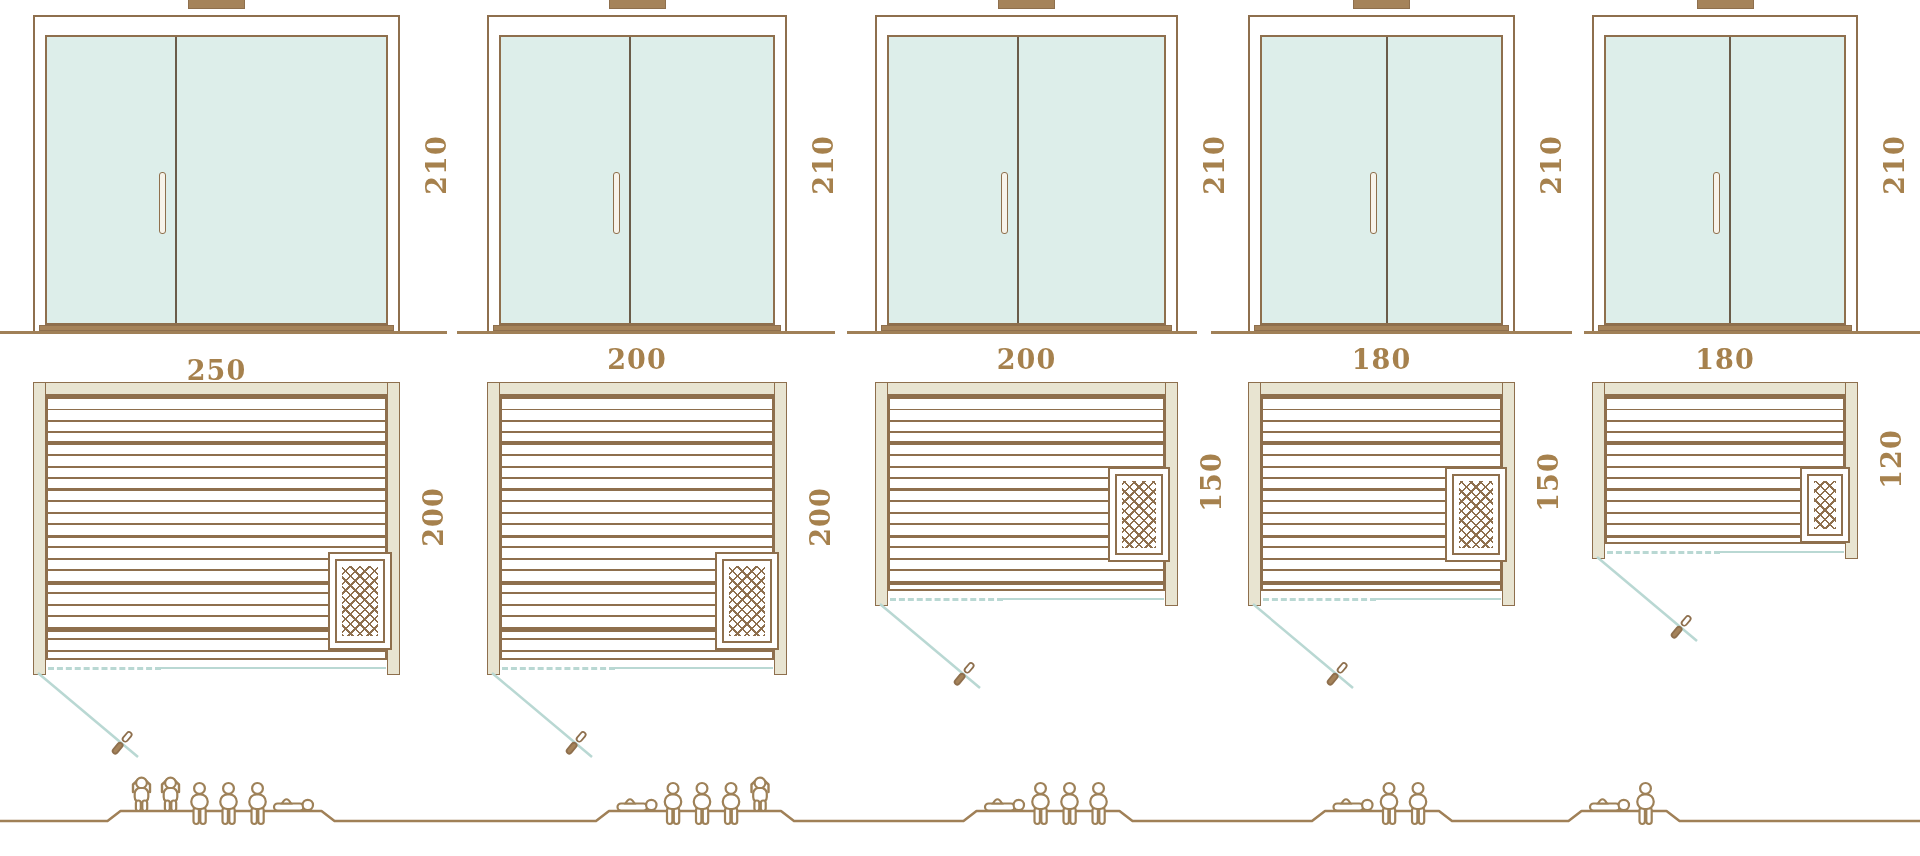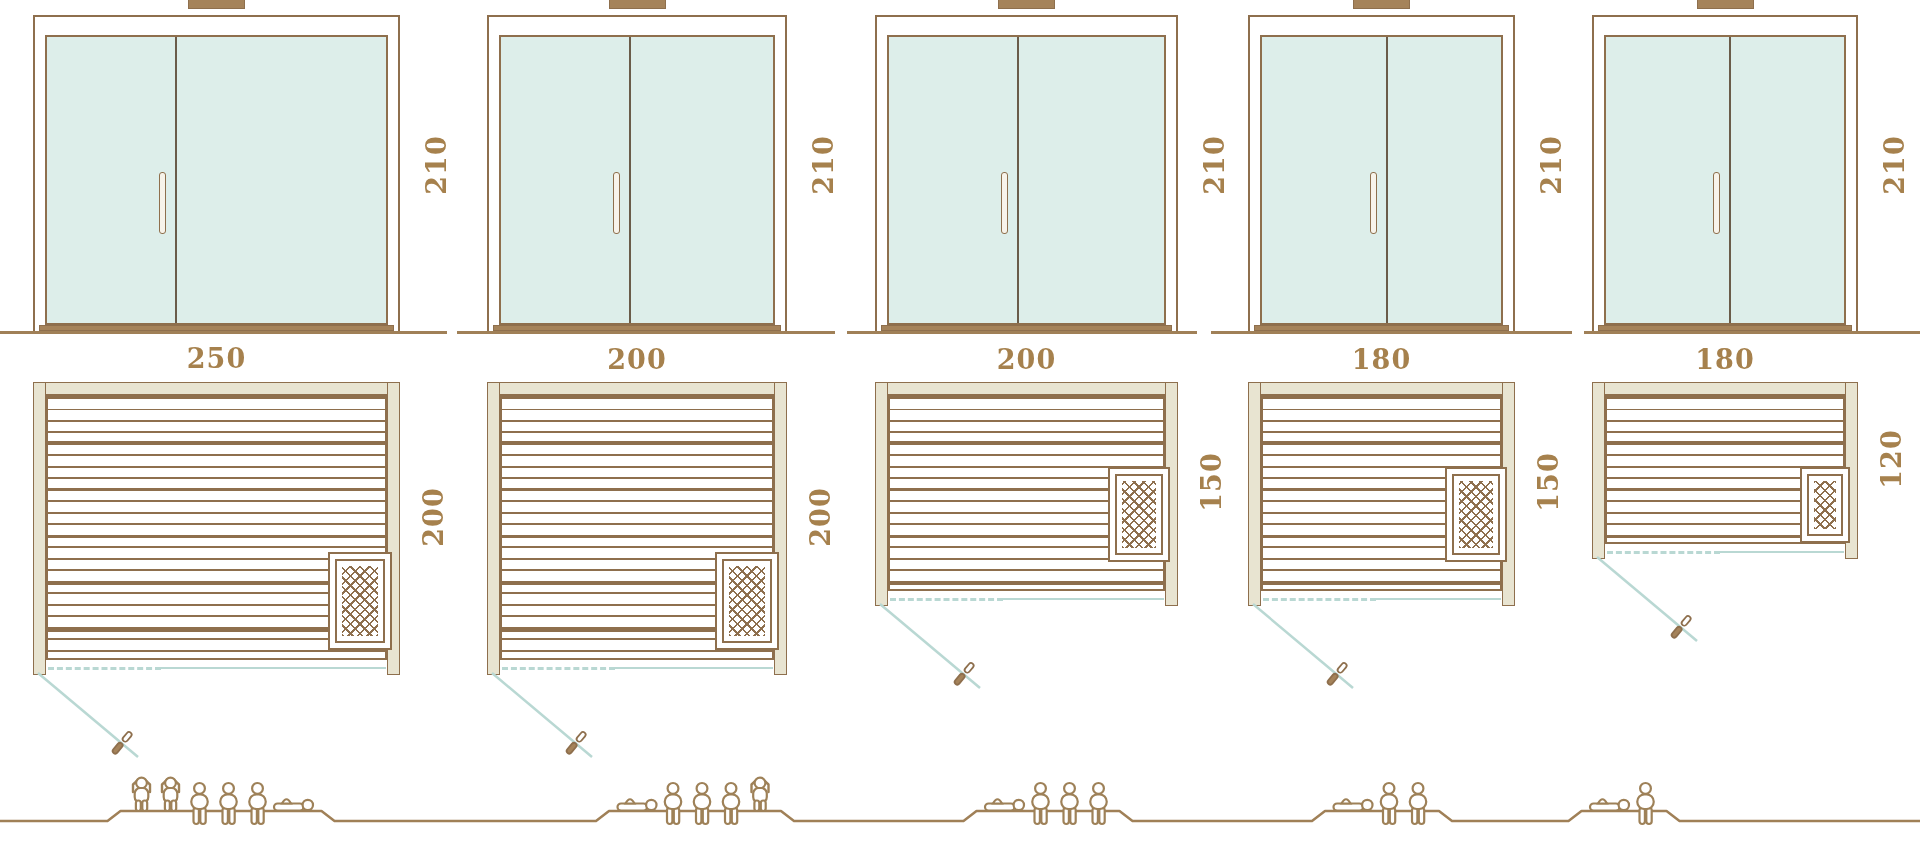--- a/index.html
+++ b/index.html
@@ -56,21 +56,21 @@
       <div class="vent" style="left: 188px;"></div>
       <div class="door" style="left: 33px; top: 15px; width: 367px; height: 318px;">
         <div class="glass">
           <div class="divider" style="left: 128px;"></div>
           <div class="handle" style="left: 112px;"></div>
         </div>
         <div class="threshold"></div>
       </div>
       <div class="groundseg" style="left: 0px; width: 447px;"></div>
       <div class="dim vert" style="left: 407px; top: 152px;">210</div>
-      <div class="dim" style="left: 186.5px; top: 346px;">250</div>
+      <div class="dim" style="left: 186.5px; top: 358px;">250</div>
       <div class="dim vert" style="left: 404px; top: 503.5px;">200</div>
       <div class="plan" style="left: 33px; top: 382px; width: 367px; height: 293px;">
         <div class="wall" style="left: 0px; top: 0px; width: 367px; height: 13px;"></div>
         <div class="wall" style="left: 0px; top: 0px; width: 13px; height: 293px;"></div>
         <div class="wall" style="left: 354px; top: 0px; width: 13px; height: 293px;"></div>
         <div class="interior"></div>
         <div class="heater" style="left: 295px; top: 170px; width: 64px; height: 98px;">
           <div class="heater-inner">
             <div class="heater-mesh"></div>
           </div>

